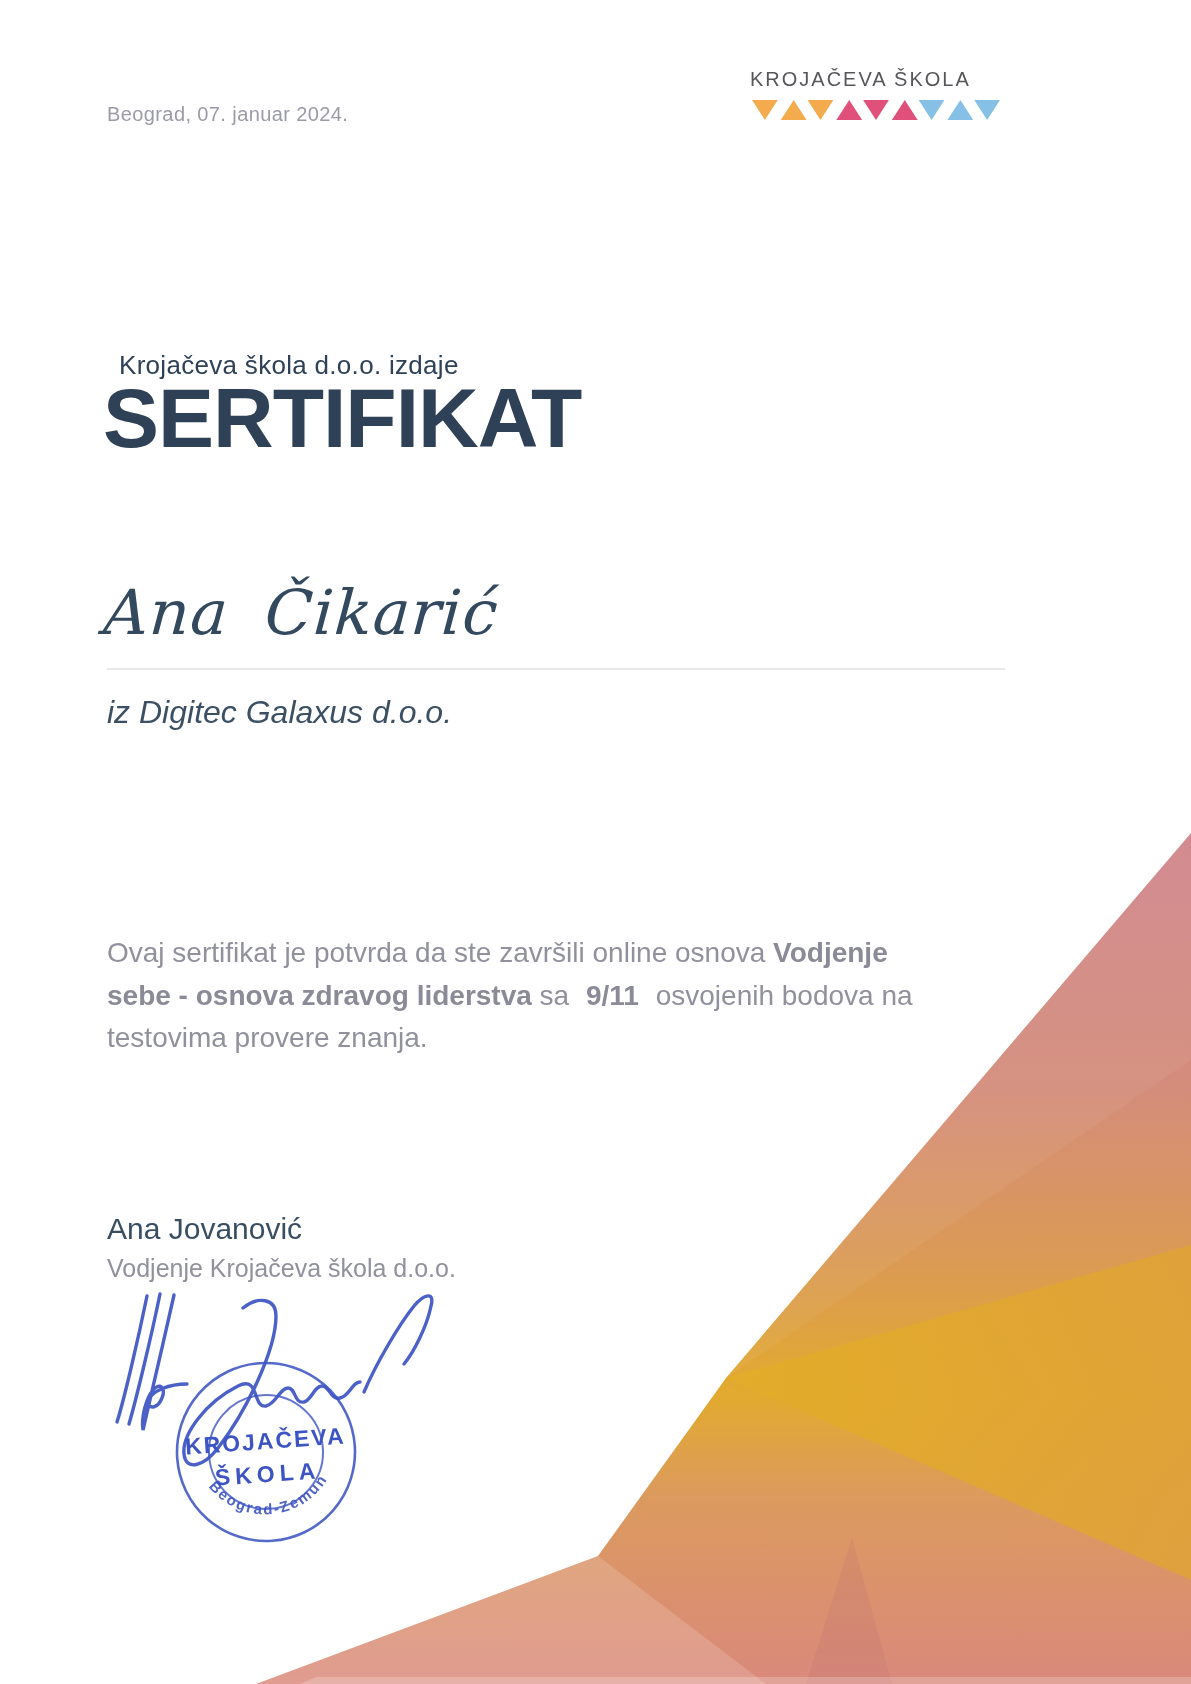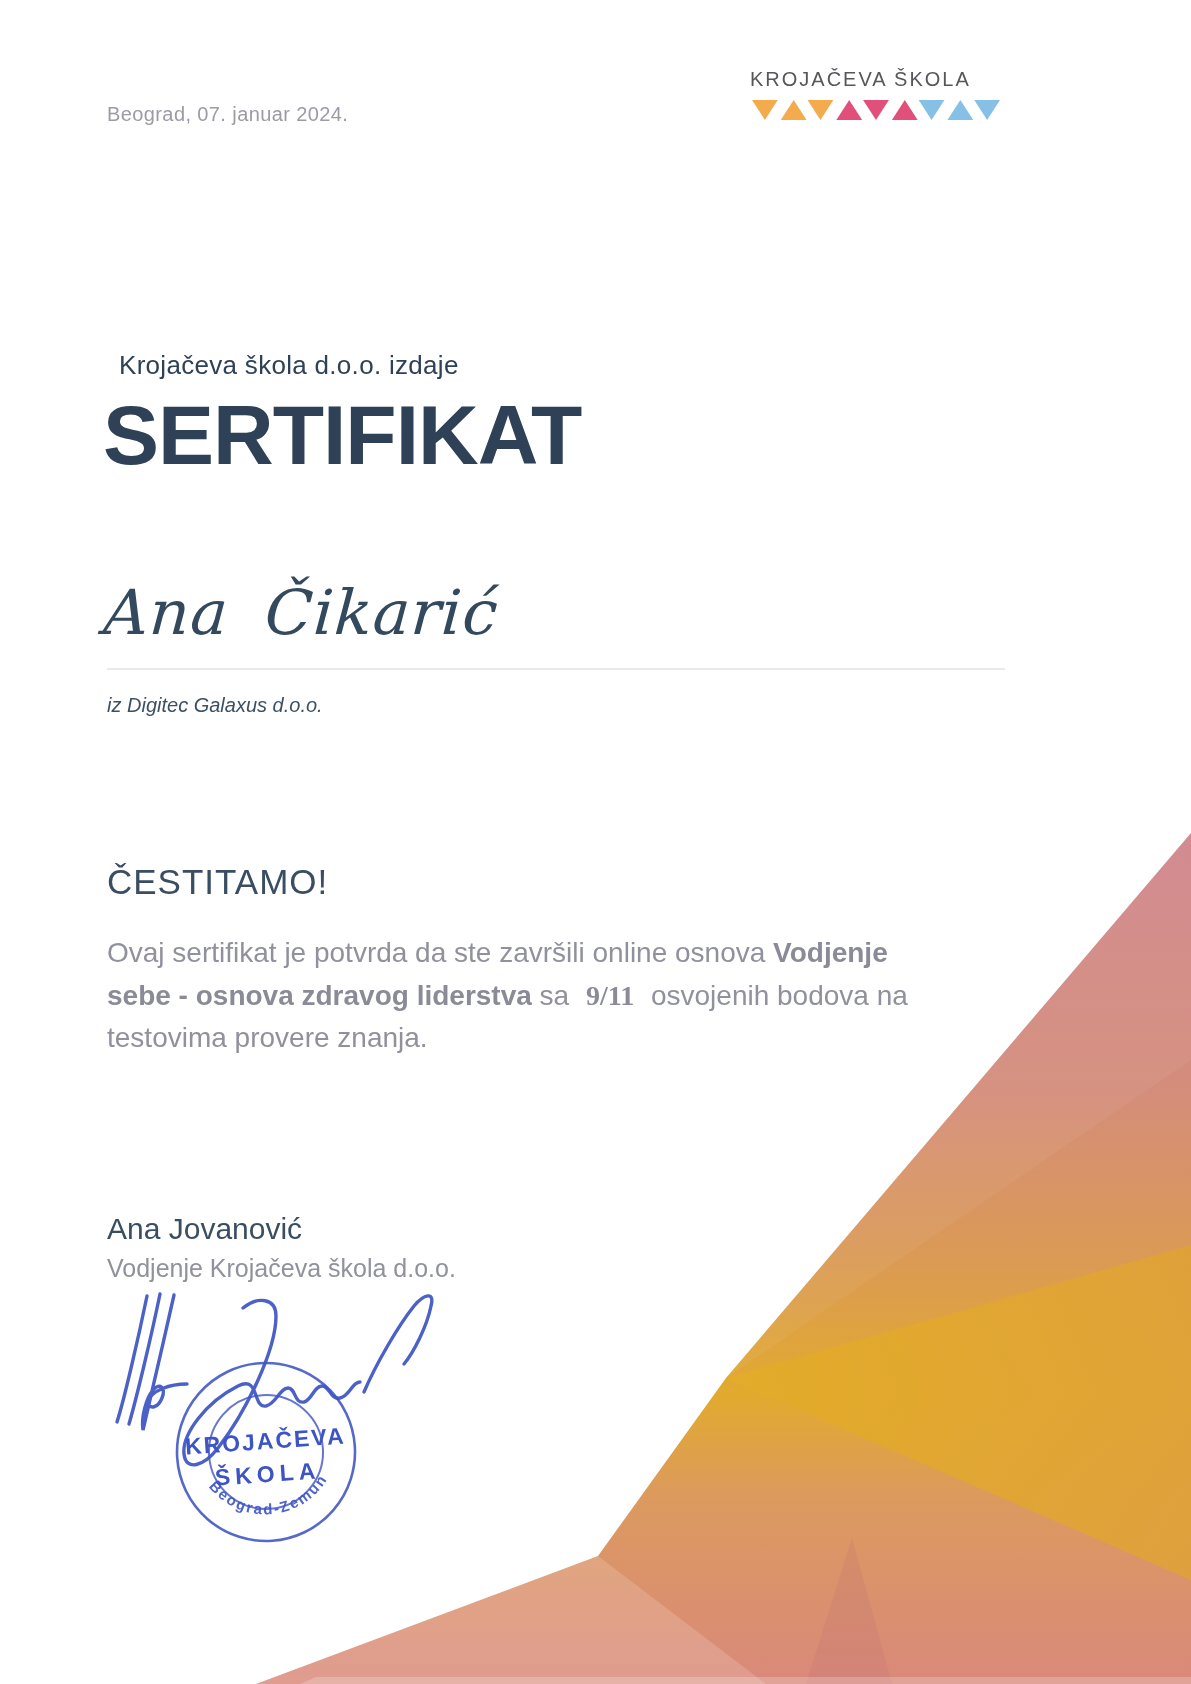--- a/index.html
+++ b/index.html
@@ -16,30 +16,30 @@
 
   #decor{position:absolute;left:0;top:0;z-index:0;pointer-events:none;}
 
   .date{position:absolute;left:107px;top:103px;font-size:20px;color:var(--date-gray);letter-spacing:.4px;z-index:1;}
 
   .logo{position:absolute;left:750px;top:68px;z-index:1;}
   .logo-text{font-size:20px;font-weight:400;color:var(--logo-gray);letter-spacing:2px;white-space:nowrap;}
   .logo-zigzag{display:block;margin-top:9px;margin-left:2px;}
 
   .issuer{position:absolute;left:119px;top:350px;font-size:26px;color:var(--navy);letter-spacing:.3px;z-index:1;}
-  .title{position:absolute;left:103px;top:376px;font-size:84px;line-height:1;font-weight:800;letter-spacing:-1px;color:var(--navy);z-index:1;margin-top:17px;}
+  .title{position:absolute;left:103px;top:376px;font-size:84px;line-height:1;font-weight:800;letter-spacing:-1px;color:var(--navy);z-index:1;}
 
   .name{position:absolute;left:104px;top:576px;font-size:62px;font-family:"DejaVu Serif",serif;font-style:italic;color:var(--name-ink);word-spacing:16px;letter-spacing:1px;z-index:1;transform:skewX(-4deg);}
   .rule{position:absolute;left:107px;top:668px;width:898px;height:2px;background:var(--underline-gray);z-index:1;}
-  .company{position:absolute;left:107px;top:694px;font-size:20px;font-style:italic;font-weight:500;color:var(--company-ink);z-index:1;text-align:center;}
+  .company{position:absolute;left:107px;top:694px;font-size:32px;font-style:italic;font-weight:500;color:var(--company-ink);z-index:1;text-align:center;}
 
   .congrats{position:absolute;left:107px;top:862px;font-size:35px;font-weight:400;letter-spacing:1px;color:var(--heading-slate);z-index:1;}
   .body-text{position:absolute;left:107px;top:932px;width:852px;font-size:28px;line-height:1.52;color:var(--text-gray);z-index:1;}
   .body-text b{font-weight:700;color:#8a8b97;}
-  .body-text .score{margin:12px 9px;font-family:Liberation Serif, serif;}
+  .body-text .score{margin:12px 9px;}
 
   .signer-name{position:absolute;left:107px;top:1212px;font-size:30px;color:var(--heading-slate);z-index:1;}
   .signer-title{position:absolute;left:107px;top:1254px;font-size:25px;color:var(--text-gray);z-index:1;}
 
   .stamp-svg{position:absolute;left:85px;top:1282px;z-index:2;}
   .stamp-word{font-family:"Liberation Sans",sans-serif;font-weight:700;fill:var(--stamp-blue);}
   .stamp-arc{font-family:"Liberation Sans",sans-serif;font-weight:700;fill:var(--stamp-blue);}
 
   .tri-o{fill:var(--logo-orange);} .tri-p{fill:var(--logo-pink);} .tri-b{fill:var(--logo-blue);}
 
@@ -91,21 +91,20 @@
     </svg>
   </div>
 
   <div class="issuer">Krojačeva škola d.o.o. izdaje</div>
   <h1 class="title">SERTIFIKAT</h1>
 
   <div class="name">Ana Čikarić</div>
   <div class="rule"></div>
   <div class="company">iz Digitec Galaxus d.o.o.</div>
 
-  <h2 class="congrats">ČESTITAMO!</h2>
   <p class="body-text"><span>Ovaj sertifikat je potvrda da ste završili online osnova </span><b>Vodjenje sebe - osnova zdravog liderstva</b><span> sa</span> <b class="score">9/11</b> <span>osvojenih bodova na testovima provere znanja.</span></p>
 
   <div class="signer-name">Ana Jovanović</div>
   <div class="signer-title">Vodjenje Krojačeva škola d.o.o.</div>
 
   <svg class="stamp-svg" width="370" height="320" viewBox="85 1282 370 320">
     <g fill="none" stroke="var(--stamp-blue)" stroke-width="3.4" stroke-linecap="round" opacity="0.92">
       <path d="M147,1296 C138,1340 124,1400 117,1422"></path>
       <path d="M160,1294 C151,1338 136,1400 129,1424"></path>
       <path d="M174,1295 C164,1340 149,1404 143,1430 C141,1418 146,1398 153,1390 C160,1382 166,1388 162,1398 C158,1408 150,1410 147,1402 C152,1390 170,1384 187,1384"></path>

